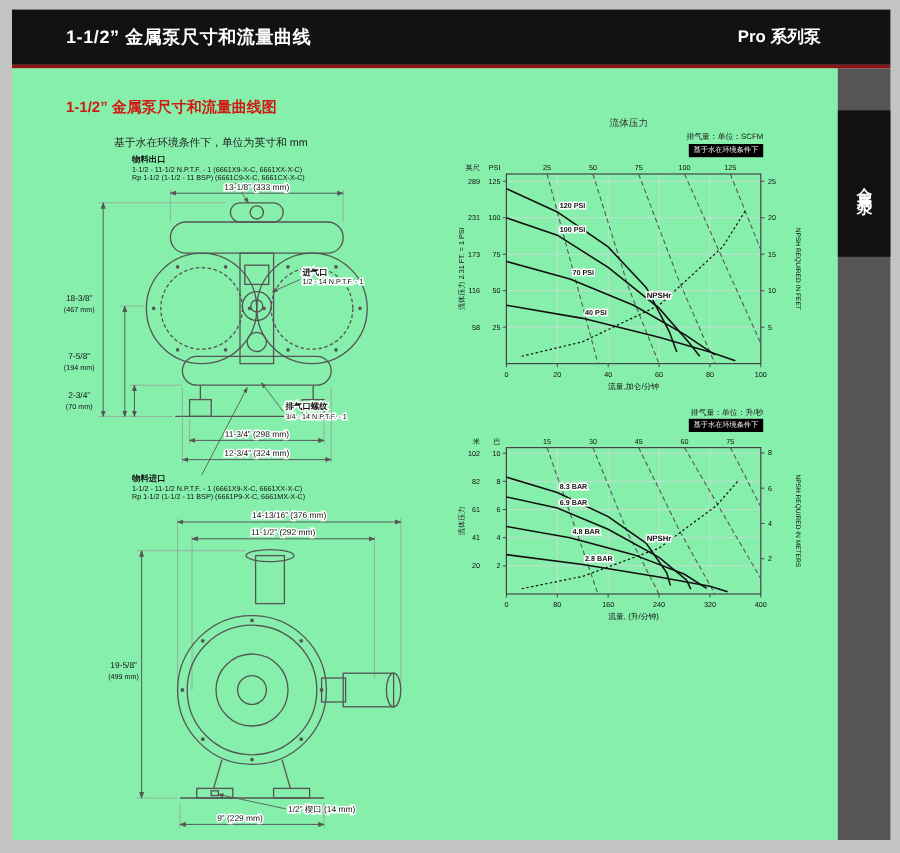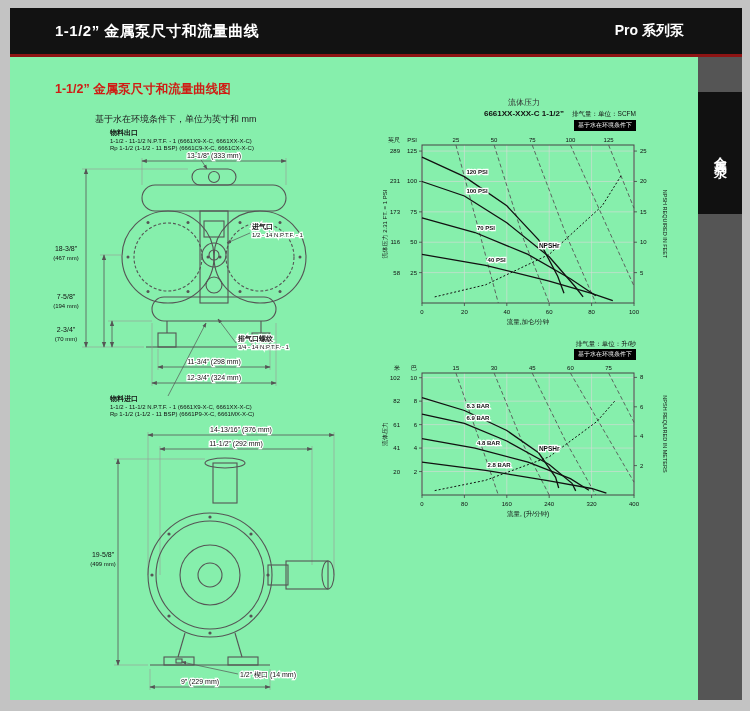--- a/index.html
+++ b/index.html
@@ -197,21 +197,20 @@
 
     <line class="ext" x1="60" y1="244" x2="60" y2="265"></line>
     <line class="ext" x1="180" y1="244" x2="180" y2="265"></line>
     <line class="dimline" x1="60" y1="262" x2="180" y2="262" marker-start="url(#as)" marker-end="url(#as)"></line>
     <text class="t7 mid halo" x="110" y="259">9” (229 mm)</text>
   </svg>
 
   <div class="chart" style="left:368px;top:40px">
     <div class="c-head" style="height:34px">
       <div class="c-title">流体压力</div>
-      <div class="c-model">6661XX-XXX-C  1-1/2”</div>
       <div class="c-unit" style="top:13px">排气量：单位：SCFM</div>
       <div class="c-badge" style="top:23px">基于水在环境条件下</div>
     </div>
     <svg width="292" height="196">
         <line x1="44" y1="14" x2="44" y2="172" stroke="#dadada" stroke-width="0.6"></line>
         <line x1="86.4" y1="14" x2="86.4" y2="172" stroke="#dadada" stroke-width="0.6"></line>
         <line x1="128.8" y1="14" x2="128.8" y2="172" stroke="#dadada" stroke-width="0.6"></line>
         <line x1="171.2" y1="14" x2="171.2" y2="172" stroke="#dadada" stroke-width="0.6"></line>
         <line x1="213.60000000000002" y1="14" x2="213.60000000000002" y2="172" stroke="#dadada" stroke-width="0.6"></line>
         <line x1="256" y1="14" x2="256" y2="172" stroke="#dadada" stroke-width="0.6"></line>

